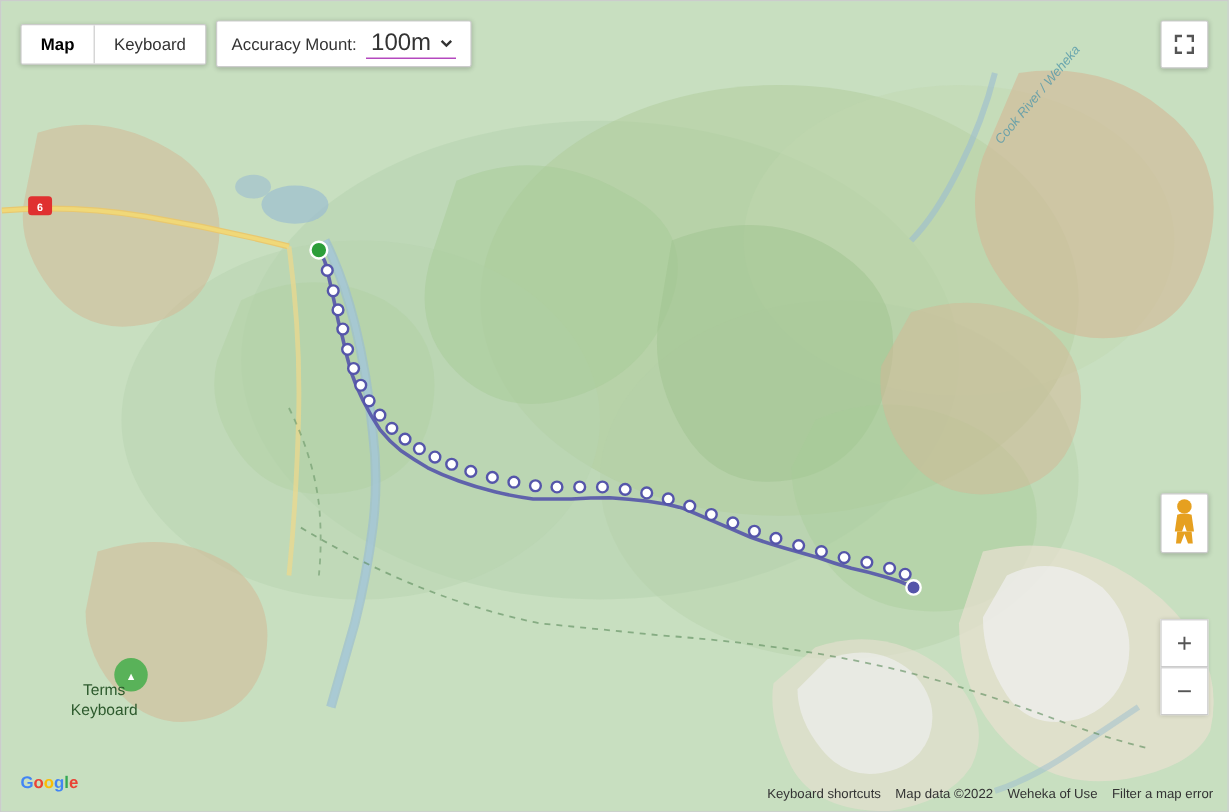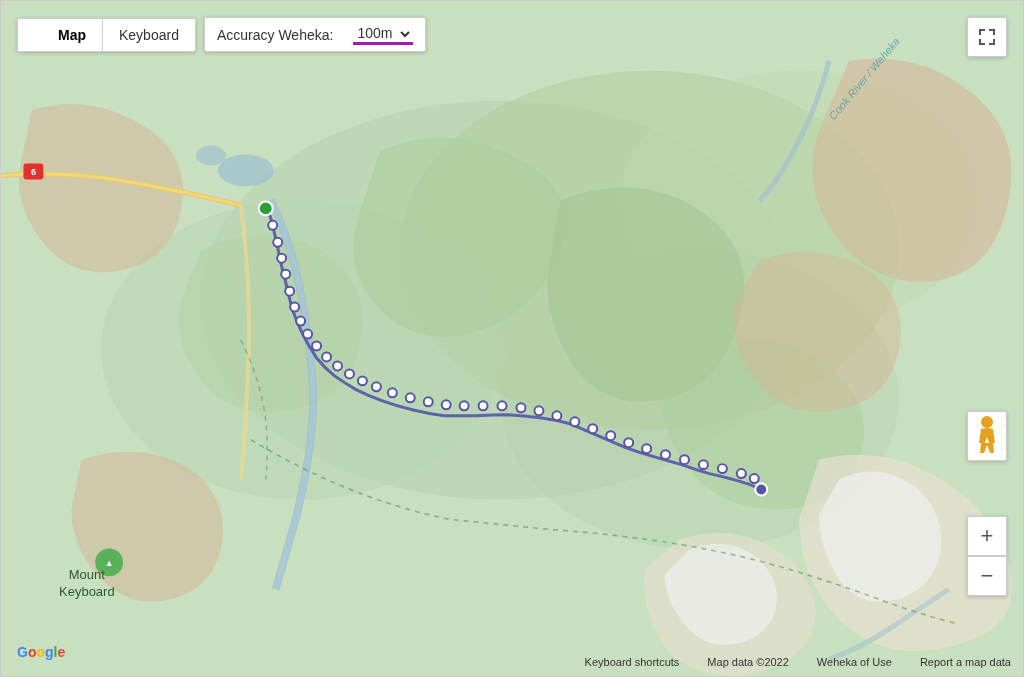--- a/index.html
+++ b/index.html
@@ -53,21 +53,20 @@
       font-weight: 500;
       cursor: pointer;
       border: none;
       background: transparent;
       color: #333;
     }
 
     .map-type-btn.active {
       font-weight: 700;
       color: #000;
-      margin-left: 24px;
     }
 
     .map-type-btn:not(:last-child) {
       border-right: 1px solid #ccc;
     }
 
     .accuracy-filter {
       display: flex;
       align-items: center;
       background: #fff;
@@ -75,28 +74,27 @@
       border-radius: 2px;
       padding: 6px 12px;
       box-shadow: 0 1px 4px rgba(0,0,0,0.2);
       gap: 8px;
       font-size: 14px;
       color: #333;
     }
 
     .accuracy-select {
       border: none;
-      border-bottom: 3px solid #a21caf;
+      border-bottom: 1px solid #a21caf;
       background: transparent;
-      font-size: 14px;
+      font-size: 20px;
       color: #333;
       outline: none;
       cursor: pointer;
       padding-right: 4px;
-      margin-left: 12px;
     }
 
     
     .fullscreen-btn {
       position: absolute;
       top: 16px;
       right: 16px;
       width: 40px;
       height: 40px;
       background: #fff;
@@ -189,21 +187,20 @@
       justify-content: flex-end;
       padding: 0 12px;
       gap: 12px;
       z-index: 10;
     }
 
     .bottom-bar span {
       font-size: 11px;
       color: #333;
       cursor: pointer;
-      margin-left: 16px;
     }
   </style>
 </head>
 <body>
 
 <div class="map-container">
 
   <svg class="map-bg" viewBox="0 0 1024 677" xmlns="http://www.w3.org/2000/svg">
 
     <rect width="1024" height="677" fill="#c8dfc0"></rect>
@@ -295,21 +292,21 @@
     <circle cx="755" cy="479" r="4.5" fill="white" stroke="#5555aa" stroke-width="2"></circle>
     <circle cx="762" cy="490" r="6" fill="#5555aa" stroke="white" stroke-width="2"></circle>
   </svg>
 
   <div class="map-controls">
     <div class="map-type-buttons">
       <button class="map-type-btn active">Map</button>
       <button class="map-type-btn">Keyboard</button>
     </div>
     <div class="accuracy-filter">
-      <span>Accuracy Weheka:</span>
+      <span>Accuracy Mount:</span>
       <select class="accuracy-select">
         <option>10m</option>
         <option>50m</option>
         <option selected="">100m</option>
         <option>500m</option>
         <option>1km</option>
       </select>
     </div>
   </div>
 
@@ -336,24 +333,24 @@
   <div class="zoom-controls">
     <button class="zoom-btn">+</button>
     <button class="zoom-btn">−</button>
   </div>
 
   <div class="google-logo">
     <span class="g">G</span><span class="o1">o</span><span class="o2">o</span><span class="g2">g</span><span class="l">l</span><span class="e">e</span>
   </div>
 
   <div style="position:absolute; left:58px; bottom:75px; z-index:8; text-align:center; font-size:13px; color:#2d5a2d; font-weight:500; line-height:1.3;">
-      <div>Mount</div>
+      <div>Terms</div>
       <div>Keyboard</div>
     </div>
 
   <div class="bottom-bar">
     <span>Keyboard shortcuts</span>
     <span>Map data ©2022</span>
     <span>Weheka of Use</span>
-    <span>Report a map data</span>
+    <span>Filter a map error</span>
   </div>
 
 </div>
 
 </body></html>

